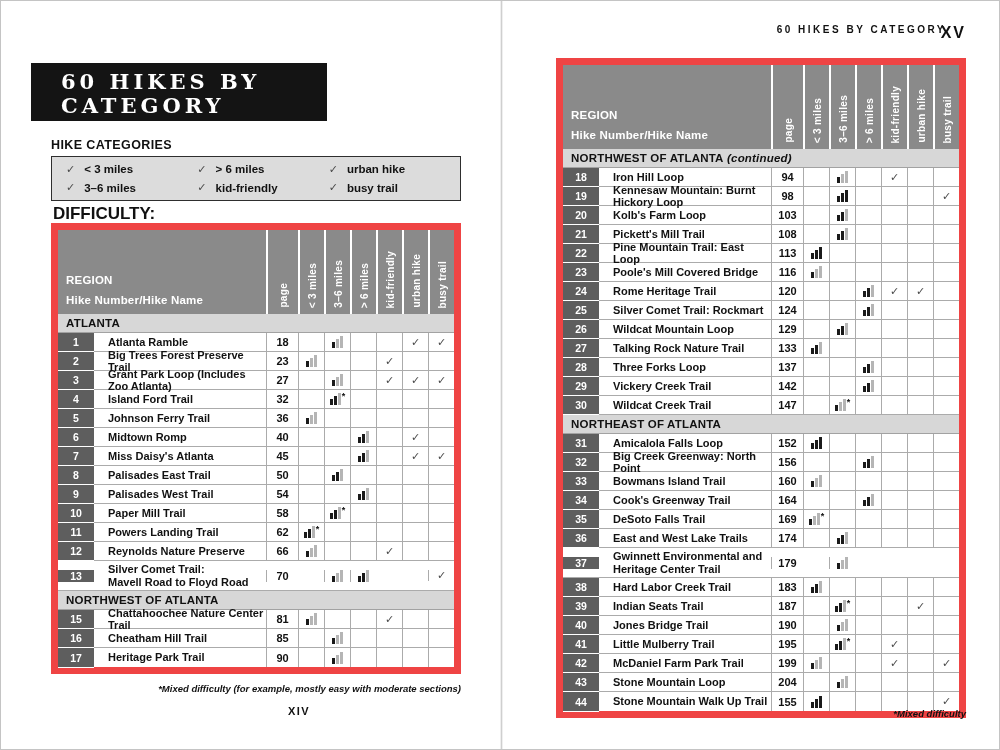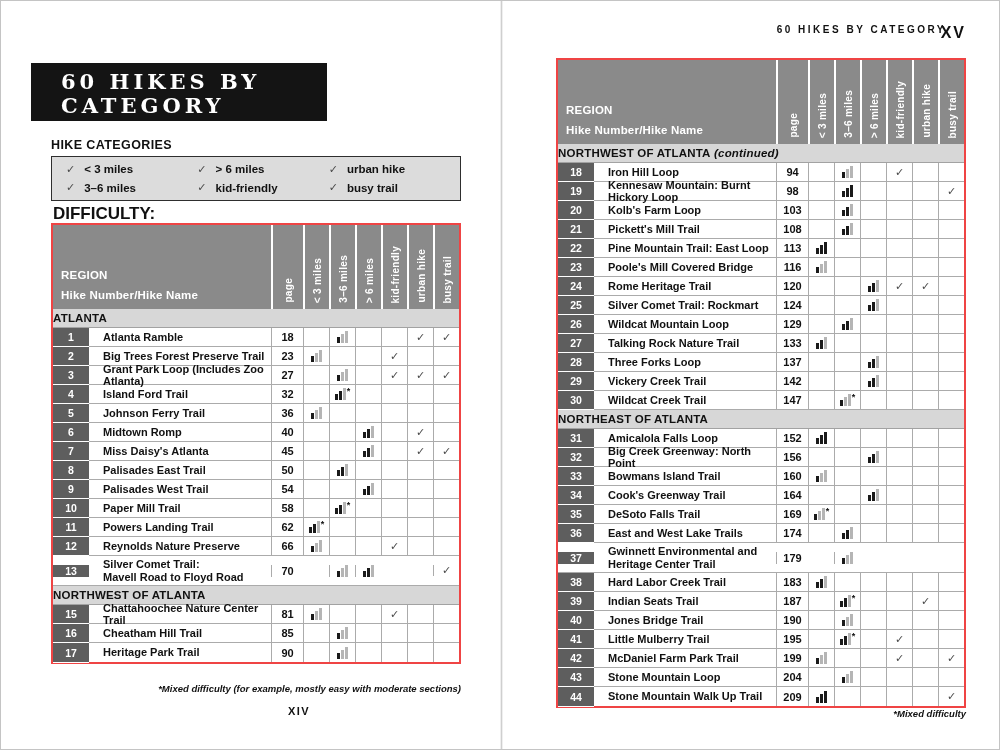--- a/index.html
+++ b/index.html
@@ -30,34 +30,34 @@
   .diffwrap { display:inline-flex; align-items:flex-start; }
   .diff { display:inline-flex; align-items:flex-end; gap:1px; height:12px; }
   .diff i { display:block; width:3px; background:var(--barlight,#b5b5b5); }
   .diff i:nth-child(1){height:6px} .diff i:nth-child(2){height:9px} .diff i:nth-child(3){height:12px}
   .diff.easy i:nth-child(1){background:var(--bardark,#1a1a1a)}
   .diff.moderate i:nth-child(1), .diff.moderate i:nth-child(2){background:var(--bardark,#1a1a1a)}
   .diff.hard i{background:var(--bardark,#1a1a1a)}
   .mix { font-size:9px; font-weight:bold; line-height:1; margin:-1px 0 0 1px; }
 
   
-  .htable { position:absolute; width:410px; border:2px solid #ef4444; background:#fff; }
+  .htable { position:absolute; width:410px; border:7px solid #ef4444; background:#fff; }
   #left-table { left:50px; top:222px; }
   #right-table { left:555px; top:57px; }
   .thead { display:flex; height:84px; background:var(--hdr,#8a8a8a); }
   .hcell + .hcell { border-left:2px solid #fff; }
   .hname { flex:1; display:flex; flex-direction:column; justify-content:flex-end;
            gap:8px; padding:0 0 8px 8px; color:#fff; }
   .hregion { font-size:11.5px; font-weight:bold; letter-spacing:.2px; }
   .vcol { display:flex; justify-content:center; align-items:flex-end; padding-bottom:6px; }
   .vcol .vtxt { writing-mode:vertical-rl; transform:rotate(180deg); color:#fff;
                 font-size:10px; font-weight:bold; letter-spacing:.3px; white-space:nowrap; }
   .colw-page { width:32px; } .colw-cat { width:26px; }
   .section-row { display:flex; align-items:center; height:19px; background:var(--sec,#d7d7d7);
-                 border-bottom:1px solid #a2a2a2; font-size:11.5px;
+                 border-bottom:1px solid #a2a2a2; padding-left:8px; font-size:11.5px;
                  font-weight:bold; letter-spacing:.2px; }
   .sec-note { font-style:italic; }
   .trow { display:flex; height:19px; border-bottom:1px solid #ababab; background:#fff; }
   .trow.tall { height:30px;align-items:center; }
   .trow:last-child { border-bottom:none; }
   .cell { display:flex; align-items:center; }
   .cell.num { width:36px; justify-content:center; background:var(--num,#5e5e5e);
               color:#fff; font-size:10.5px; font-weight:bold; border-bottom:1px solid #fff; margin-bottom:-1px; }
   .cell.name { flex:1; flex-direction:column; align-items:flex-start; justify-content:center;
                padding-left:14px; font-size:11px; font-weight:bold; line-height:12.5px; }
@@ -1158,21 +1158,21 @@
         <div class="cell cat"></div>
         <div class="cell cat"></div>
         <div class="cell cat"></div>
         <div class="cell cat"></div>
       </div>
       <div class="trow">
         <div class="cell num">44</div>
         <div class="cell name">
           <div>Stone Mountain Walk Up Trail</div>
         </div>
-        <div class="cell page">209</div>
+        <div class="cell page">155</div>
         <div class="cell cat">
           <span class="diffwrap">
             <span class="diff hard">
               <i></i>
               <i></i>
               <i></i>
             </span>
           </span>
         </div>
         <div class="cell cat"></div>

